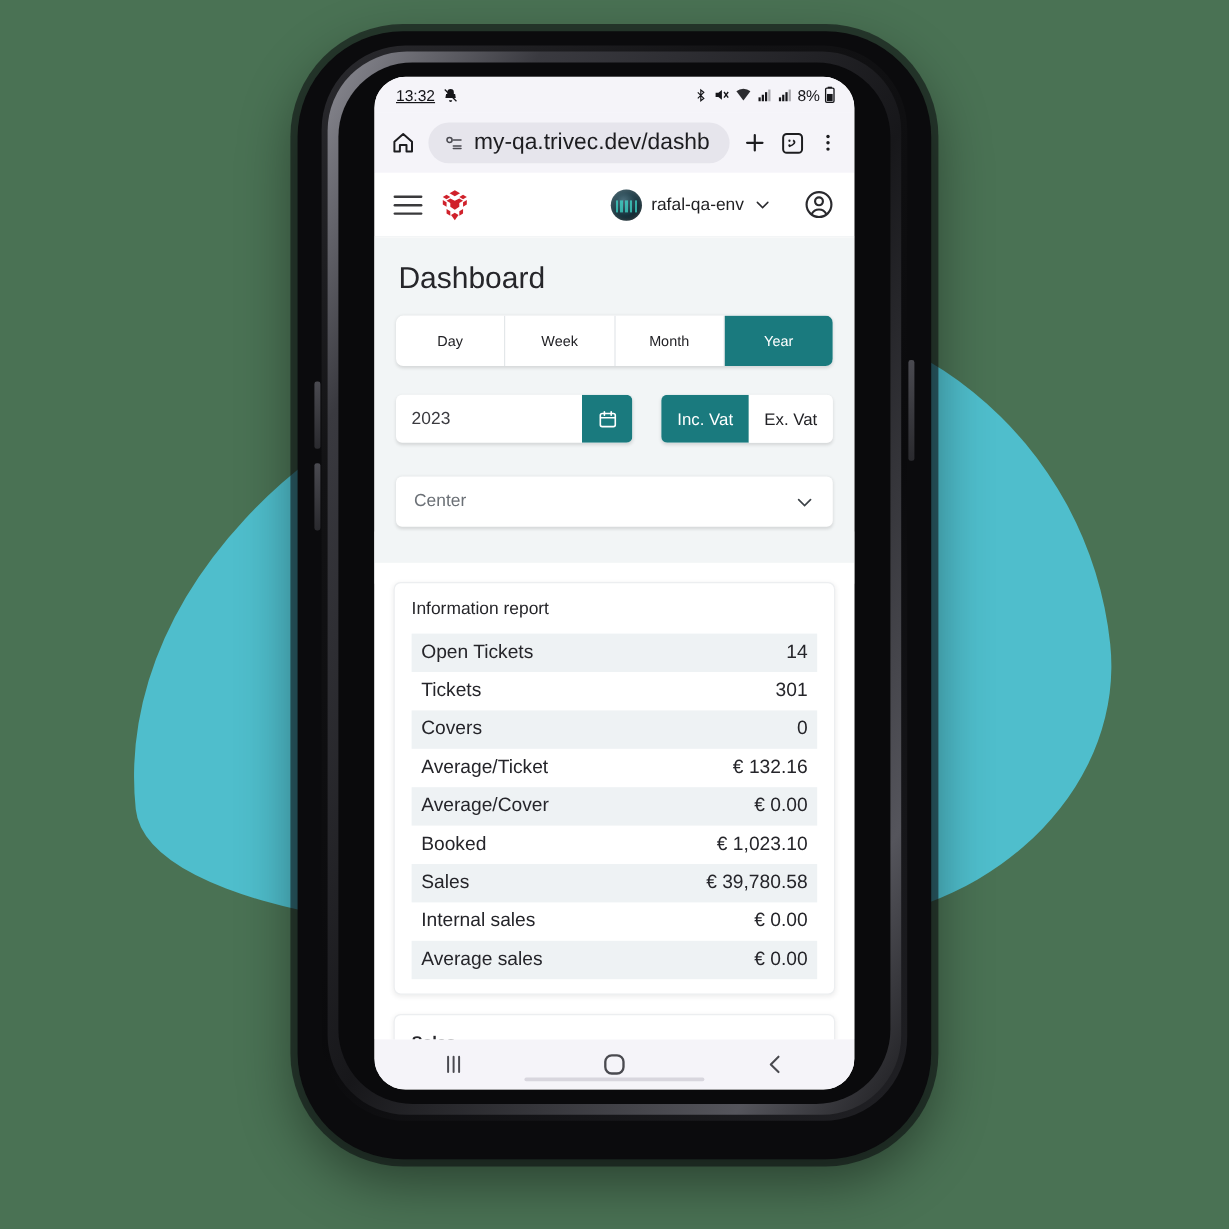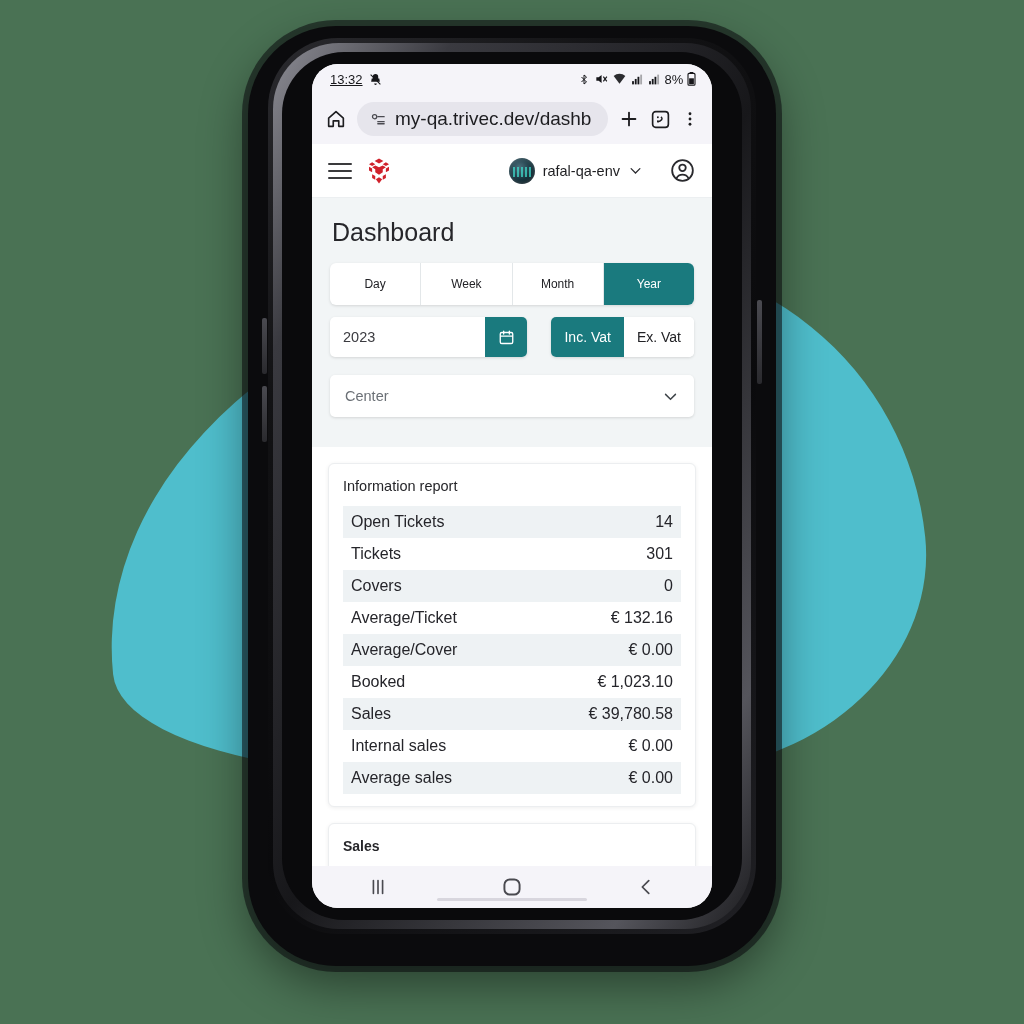--- a/index.html
+++ b/index.html
@@ -224,21 +224,21 @@
   .period-tabs .tab:last-child { border-right: none; }
   .period-tabs .tab.active {
     background: #1a7a7e;
     color: #ffffff;
     text-align: right;
   }
 
   .filter-row {
     display: flex;
     gap: 24px;
-    margin-top: 12px;
+    margin-top: 24px;
     height: 40px;
   }
   .year-box {
     flex: 1 1 auto;
     display: flex;
     background: #fff;
     border-radius: 5px;
     box-shadow: 0 1px 3px rgba(0,0,0,.13);
     overflow: hidden;
   }
@@ -266,21 +266,21 @@
     padding: 0 13px;
     display: flex; align-items: center; justify-content: center;
     font-size: 14px;
     color: #222226;
     cursor: pointer;
     background: #fff;
   }
   .vat-btn.active { background: #1a7a7e; color: #fff; }
 
   .center-select {
-    margin-top: 18px;
+    margin-top: 28px;
     height: 42px;
     background: #fff;
     border-radius: 5px;
     box-shadow: 0 1px 3px rgba(0,0,0,.13);
     display: flex;
     align-items: center;
     padding: 0 15px 0 15px;
     font-size: 14.5px;
     color: #6b7076;
     cursor: pointer;

